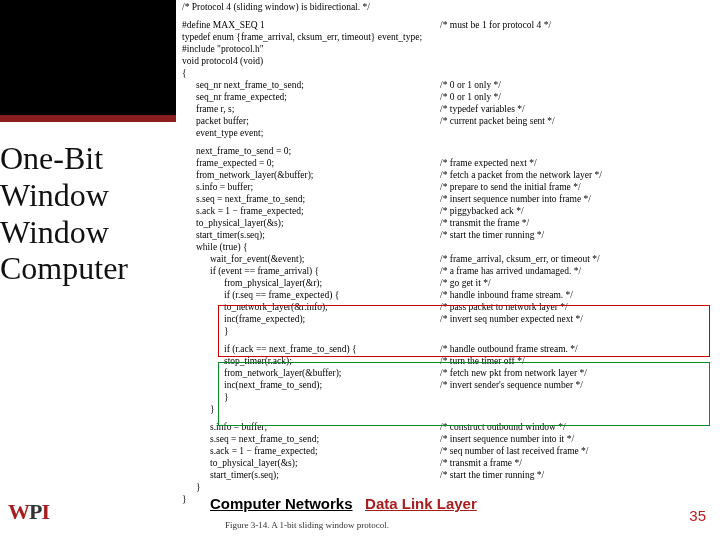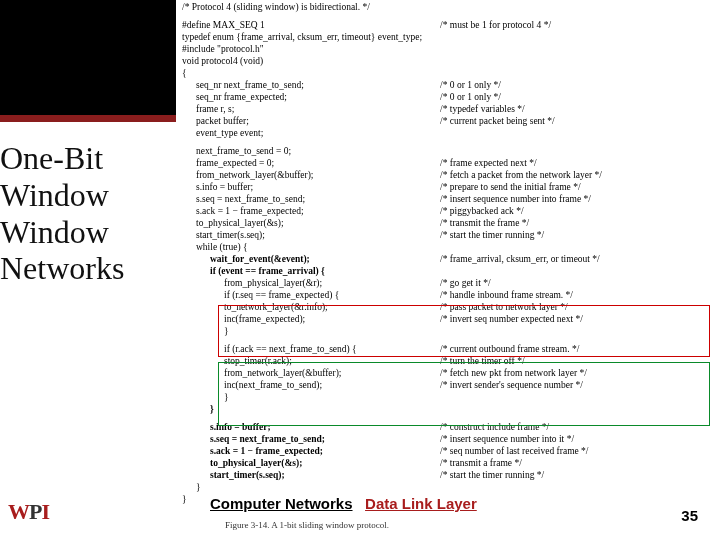--- a/index.html
+++ b/index.html
@@ -45,21 +45,21 @@
     width: 530px;
     font-family: "Times New Roman", Times, serif;
     font-size: 9.5px;
     line-height: 1.25;
     color: #000;
   }
   .cline { white-space: pre; }
   .cmt { position: absolute; left: 258px; white-space: pre; }
   .row { position: relative; height: 12px; }
   .indent1 { padding-left: 14px; }
-  .indent2 { padding-left: 28px; font-weight: bold; }
+  .indent2 { padding-left: 28px; }
   .indent3 { padding-left: 42px; }
   .box-red {
     position: absolute;
     border: 1.5px solid #c00;
     pointer-events: none;
   }
   .box-green {
     position: absolute;
     border: 1.5px solid #0a8a2a;
     pointer-events: none;
@@ -98,40 +98,40 @@
   .caption {
     position: absolute;
     left: 225px;
     bottom: 0px;
     font-family: "Times New Roman", serif;
     font-size: 9px;
     color: #333;
   }
   .page-num {
     position: absolute;
-    right: 22px;
+    right: 14px;
     bottom: 6px;
     font-family: "Comic Sans MS", cursive, sans-serif;
-    font-weight: bold;
+    font-weight: normal;
     font-size: 15px;
-    color: #000000;
+    color: #b91c1c;
   }
   .gap { height: 6px; }
 </style>
 </head>
 <body>
 
 <div class="black-box"></div>
 <div class="red-bar"></div>
 
 <div class="title">
   <div>One-Bit</div>
   <div>Window</div>
   <div>Window</div>
-  <div>Networks</div>
+  <div>Computer</div>
 </div>
 
 <div class="code-area">
   <div class="row"><span class="cline">/* Protocol 4 (sliding window) is bidirectional. */</span></div>
   <div class="gap"></div>
   <div class="row"><span class="cline">#define MAX_SEQ 1</span><span class="cmt">/* must be 1 for protocol 4 */</span></div>
   <div class="row"><span class="cline">typedef enum {frame_arrival, cksum_err, timeout} event_type;</span></div>
   <div class="row"><span class="cline">#include "protocol.h"</span></div>
   <div class="row"><span class="cline">void protocol4 (void)</span></div>
   <div class="row"><span class="cline">{</span></div>
@@ -144,39 +144,39 @@
   <div class="row"><span class="cline indent1">next_frame_to_send = 0;</span></div>
   <div class="row"><span class="cline indent1">frame_expected = 0;</span><span class="cmt">/* frame expected next */</span></div>
   <div class="row"><span class="cline indent1">from_network_layer(&amp;buffer);</span><span class="cmt">/* fetch a packet from the network layer */</span></div>
   <div class="row"><span class="cline indent1">s.info = buffer;</span><span class="cmt">/* prepare to send the initial frame */</span></div>
   <div class="row"><span class="cline indent1">s.seq = next_frame_to_send;</span><span class="cmt">/* insert sequence number into frame */</span></div>
   <div class="row"><span class="cline indent1">s.ack = 1 − frame_expected;</span><span class="cmt">/* piggybacked ack */</span></div>
   <div class="row"><span class="cline indent1">to_physical_layer(&amp;s);</span><span class="cmt">/* transmit the frame */</span></div>
   <div class="row"><span class="cline indent1">start_timer(s.seq);</span><span class="cmt">/* start the timer running */</span></div>
   <div class="row"><span class="cline indent1">while (true) {</span></div>
   <div class="row"><span class="cline indent2">wait_for_event(&amp;event);</span><span class="cmt">/* frame_arrival, cksum_err, or timeout */</span></div>
-  <div class="row"><span class="cline indent2">if (event == frame_arrival) {</span></div>
+  <div class="row"><span class="cline indent2">if (event == frame_arrival) {</span><span class="cmt">/* a frame has arrived undamaged. */</span></div>
   <div class="row"><span class="cline indent3">from_physical_layer(&amp;r);</span><span class="cmt">/* go get it */</span></div>
 
   <div class="row"><span class="cline indent3">if (r.seq == frame_expected) {</span><span class="cmt">/* handle inbound frame stream. */</span></div>
   <div class="row"><span class="cline indent3">to_network_layer(&amp;r.info);</span><span class="cmt">/* pass packet to network layer */</span></div>
   <div class="row"><span class="cline indent3">inc(frame_expected);</span><span class="cmt">/* invert seq number expected next */</span></div>
   <div class="row"><span class="cline indent3">}</span></div>
 
   <div class="gap"></div>
 
-  <div class="row"><span class="cline indent3">if (r.ack == next_frame_to_send) {</span><span class="cmt">/* current outbound frame stream. */</span></div>
+  <div class="row"><span class="cline indent3">if (r.ack == next_frame_to_send) {</span><span class="cmt">/* handle outbound frame stream. */</span></div>
   <div class="row"><span class="cline indent3">stop_timer(r.ack);</span><span class="cmt">/* turn the timer off */</span></div>
   <div class="row"><span class="cline indent3">from_network_layer(&amp;buffer);</span><span class="cmt">/* fetch new pkt from network layer */</span></div>
   <div class="row"><span class="cline indent3">inc(next_frame_to_send);</span><span class="cmt">/* invert sender's sequence number */</span></div>
   <div class="row"><span class="cline indent3">}</span></div>
 
   <div class="row"><span class="cline indent2">}</span></div>
   <div class="gap"></div>
-  <div class="row"><span class="cline indent2">s.info = buffer;</span><span class="cmt">/* construct include frame */</span></div>
+  <div class="row"><span class="cline indent2">s.info = buffer;</span><span class="cmt">/* construct outbound window */</span></div>
   <div class="row"><span class="cline indent2">s.seq = next_frame_to_send;</span><span class="cmt">/* insert sequence number into it */</span></div>
   <div class="row"><span class="cline indent2">s.ack = 1 − frame_expected;</span><span class="cmt">/* seq number of last received frame */</span></div>
   <div class="row"><span class="cline indent2">to_physical_layer(&amp;s);</span><span class="cmt">/* transmit a frame */</span></div>
   <div class="row"><span class="cline indent2">start_timer(s.seq);</span><span class="cmt">/* start the timer running */</span></div>
   <div class="row"><span class="cline indent1">}</span></div>
   <div class="row"><span class="cline">}</span></div>
 </div>
 
 <div class="box-red" style="left:218px; top:305px; width:490px; height:50px;"></div>
 <div class="box-green" style="left:218px; top:362px; width:490px; height:62px;"></div>

